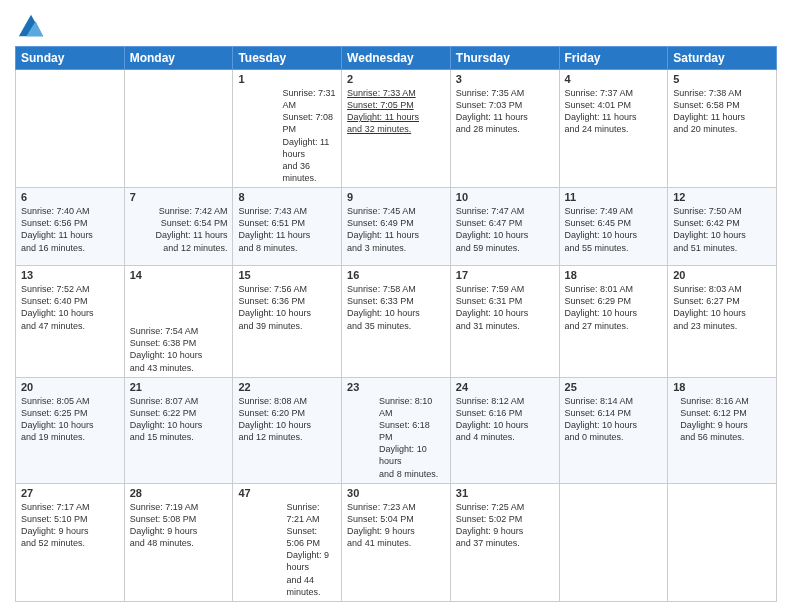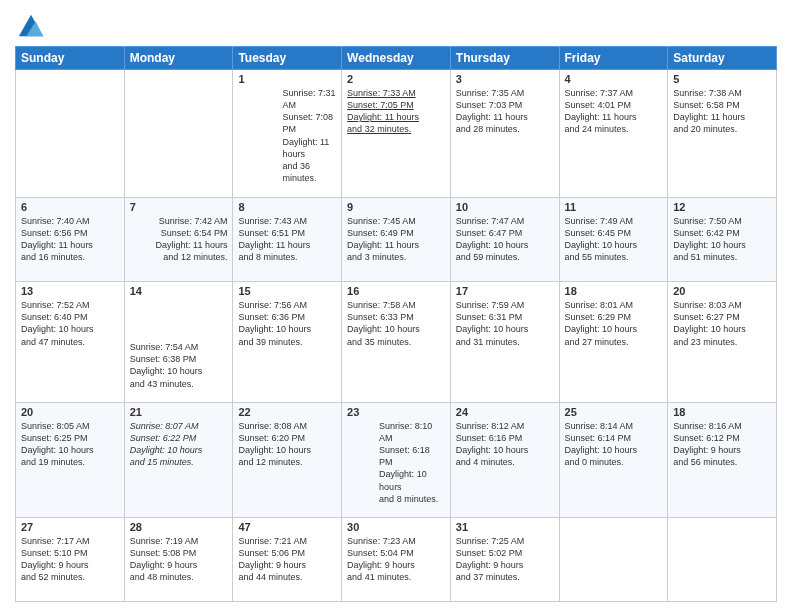--- a/index.html
+++ b/index.html
@@ -281,21 +281,21 @@
         <tr>
           <td>
             <div class="day-num">20</div>
             <div class="cell-info" style="white-space: pre-line;">Sunrise: 8:05 AM
 Sunset: 6:25 PM
 Daylight: 10 hours
 and 19 minutes.</div>
           </td>
           <td>
             <div class="day-num">21</div>
-            <div class="cell-info" style="white-space: pre-line; font-style: italic;">Sunrise: 8:07 AM
+            <div class="cell-info" style="white-space: pre-line;">Sunrise: 8:07 AM
 Sunset: 6:22 PM
 Daylight: 10 hours
 and 15 minutes.</div>
           </td>
           <td>
             <div class="day-num">22</div>
             <div class="cell-info" style="white-space: pre-line;">Sunrise: 8:08 AM
 Sunset: 6:20 PM
 Daylight: 10 hours
 and 12 minutes.</div>
@@ -316,21 +316,21 @@
           </td>
           <td>
             <div class="day-num">25</div>
             <div class="cell-info" style="white-space: pre-line;">Sunrise: 8:14 AM
 Sunset: 6:14 PM
 Daylight: 10 hours
 and 0 minutes.</div>
           </td>
           <td>
             <div class="day-num">18</div>
-            <div class="cell-info" style="white-space: pre-line;">Sunrise: 8:16 AM
+            <div class="cell-info" style="white-space: pre-line; margin-left: 7px;">Sunrise: 8:16 AM
 Sunset: 6:12 PM
 Daylight: 9 hours
 and 56 minutes.</div>
           </td>
         </tr>
         <tr>
           <td>
             <div class="day-num">27</div>
             <div class="cell-info" style="white-space: pre-line;">Sunrise: 7:17 AM
 Sunset: 5:10 PM
@@ -339,21 +339,21 @@
           </td>
           <td>
             <div class="day-num">28</div>
             <div class="cell-info" style="white-space: pre-line;">Sunrise: 7:19 AM
 Sunset: 5:08 PM
 Daylight: 9 hours
 and 48 minutes.</div>
           </td>
           <td>
             <div class="day-num">47</div>
-            <div class="cell-info" style="white-space: pre-line;">Sunrise: 7:21 AM
+            <div class="cell-info" style="white-space: pre-line; margin-left: 48px;">Sunrise: 7:21 AM
 Sunset: 5:06 PM
 Daylight: 9 hours
 and 44 minutes.</div>
           </td>
           <td>
             <div class="day-num">30</div>
             <div class="cell-info" style="white-space: pre-line;">Sunrise: 7:23 AM
 Sunset: 5:04 PM
 Daylight: 9 hours
 and 41 minutes.</div>

